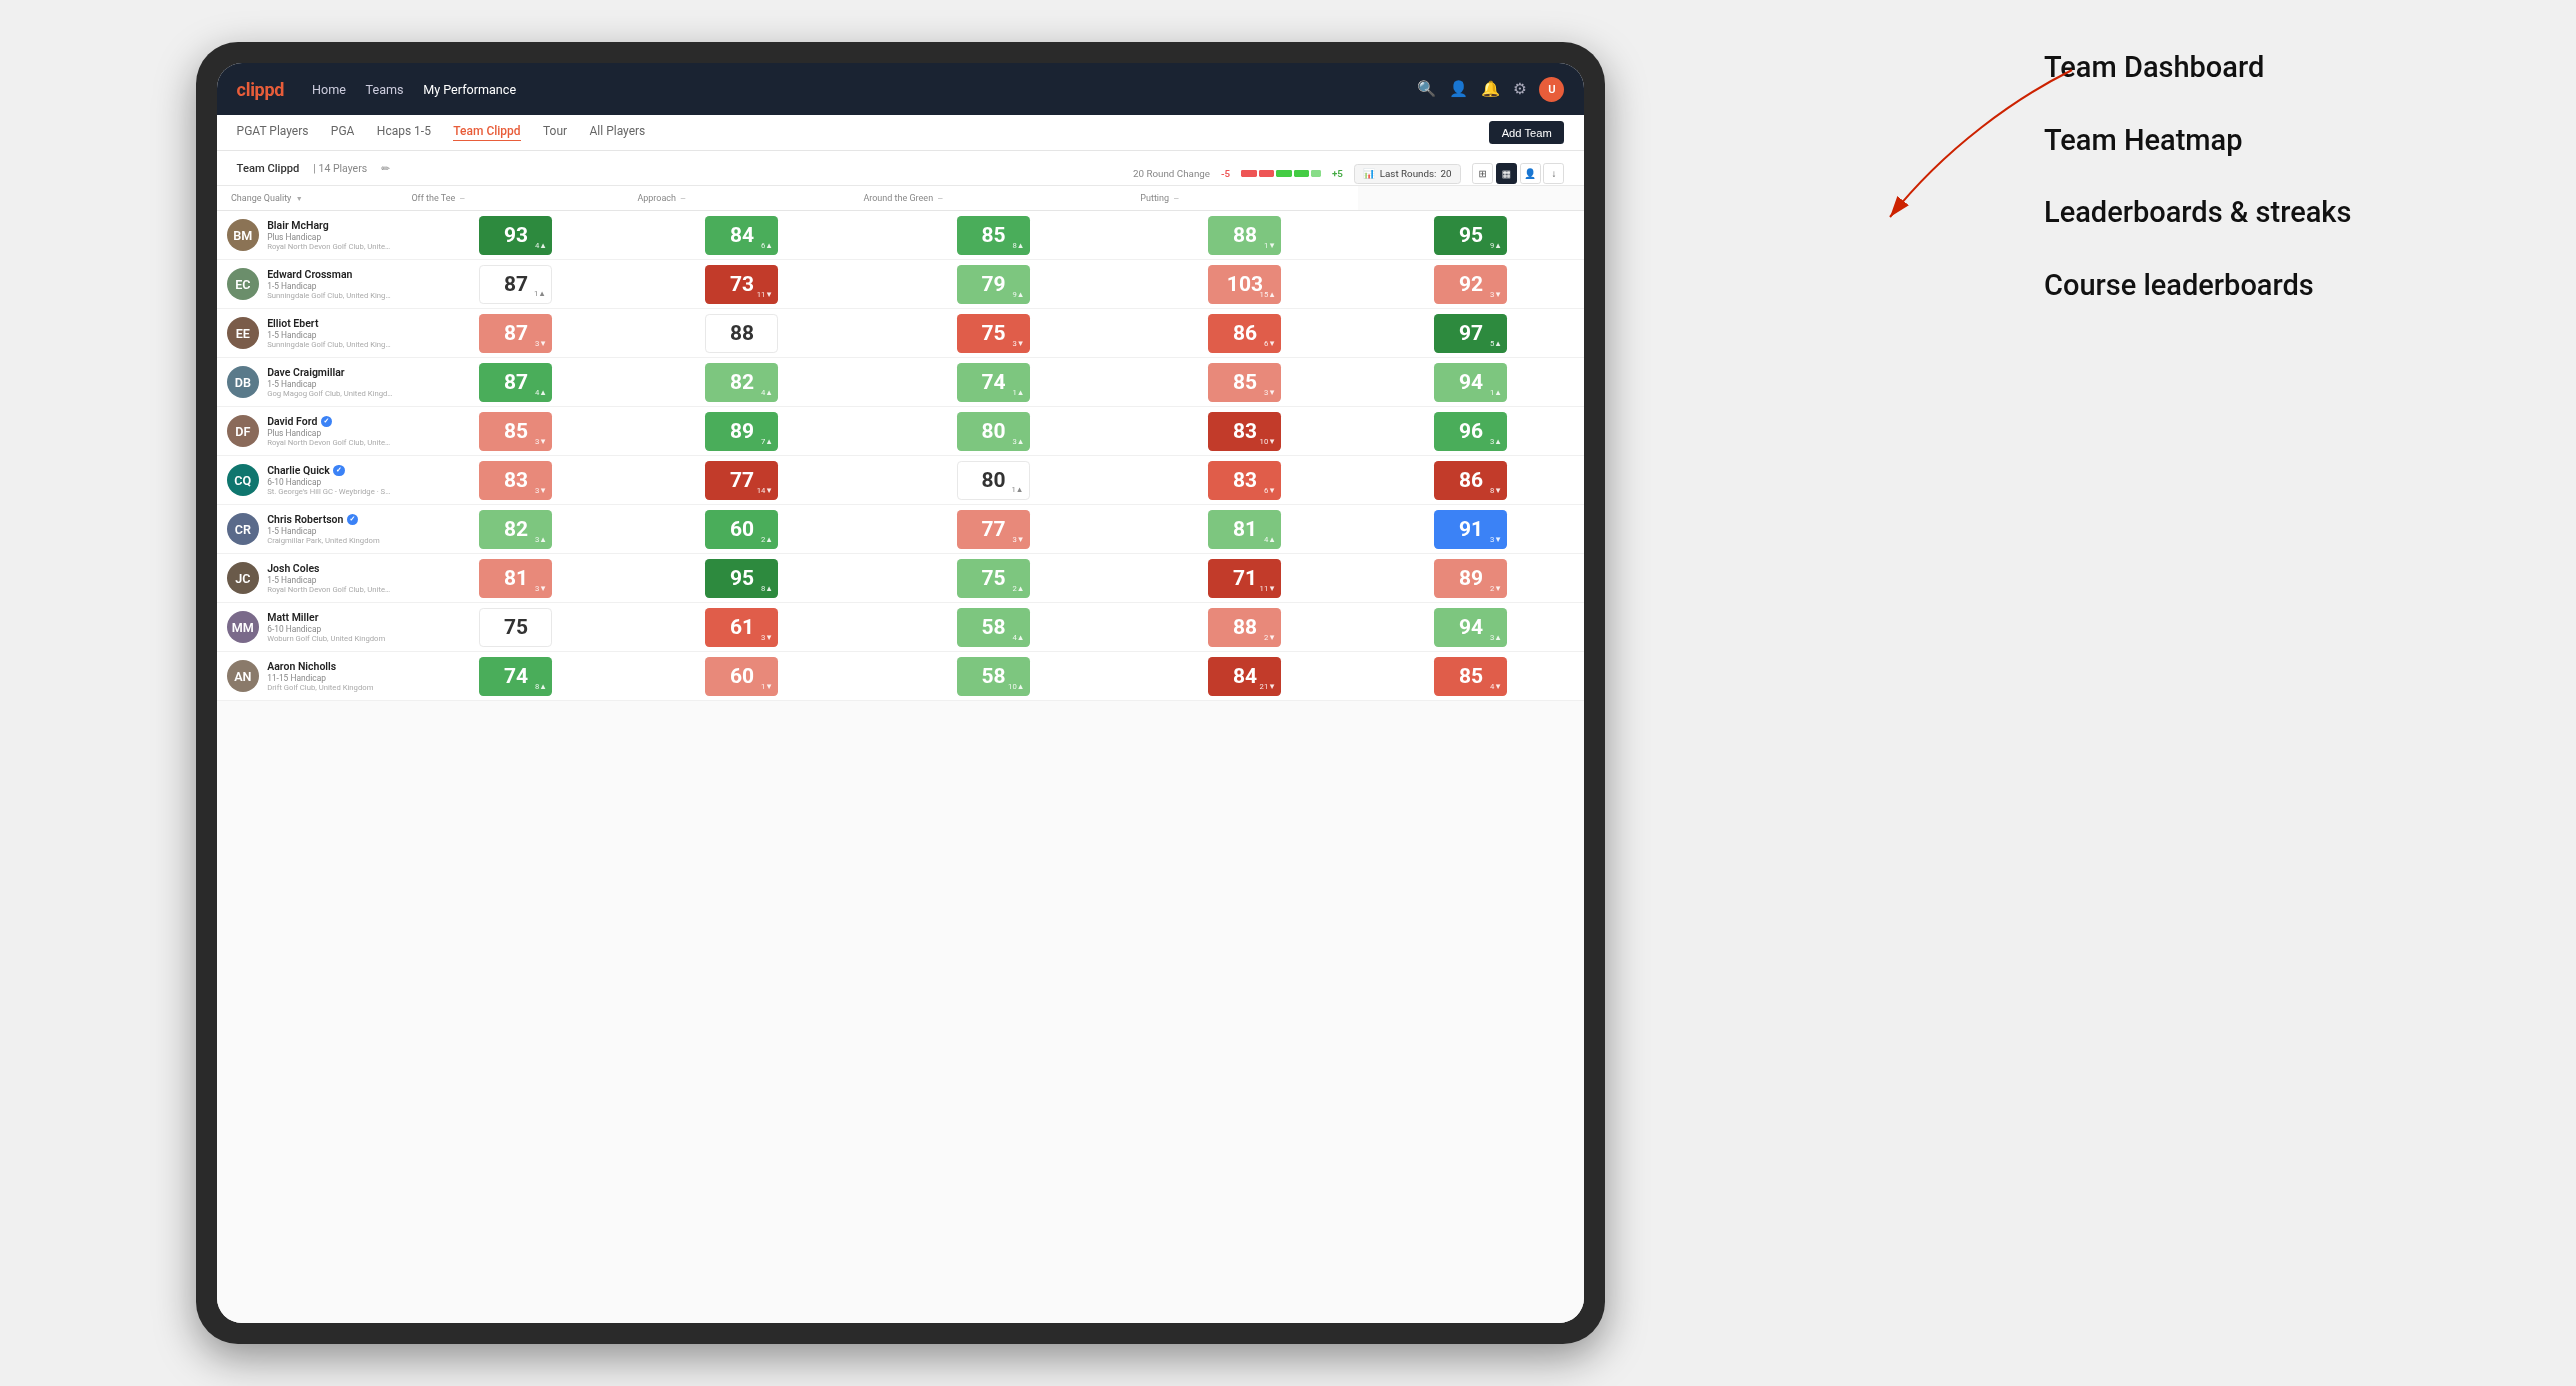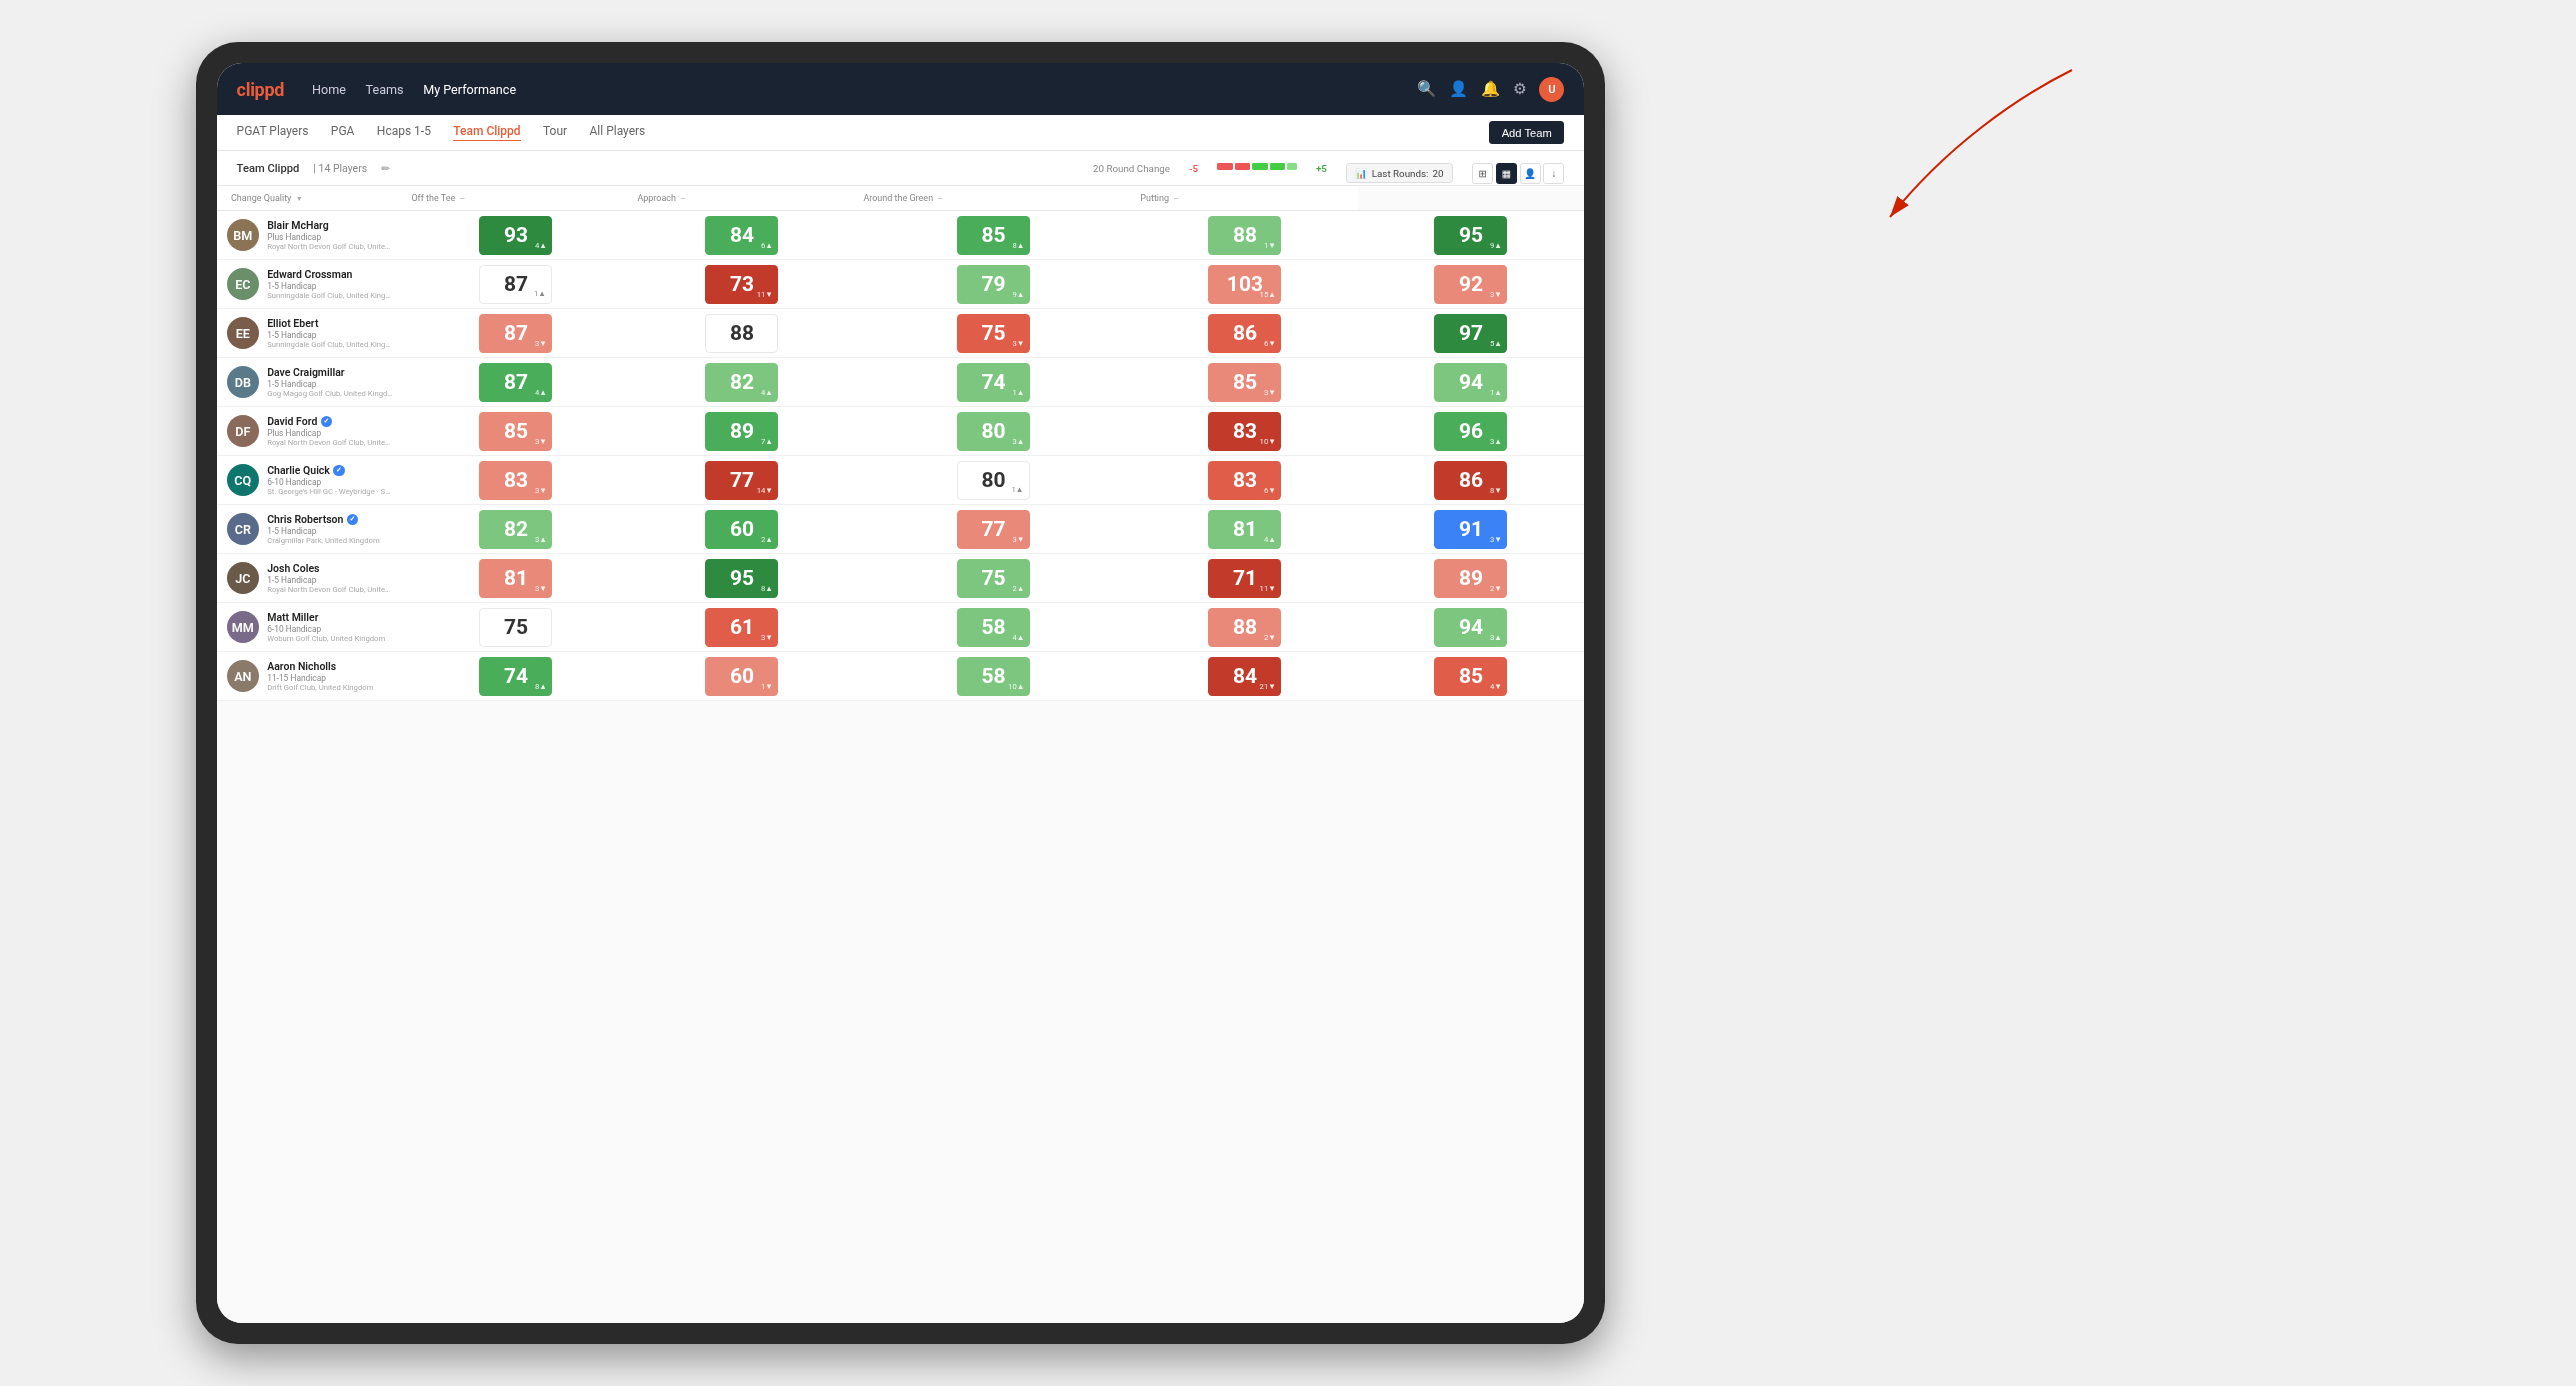--- a/index.html
+++ b/index.html
@@ -167,22 +167,22 @@
       font-size: 10.5px;
       color: #888;
     }
     .edit-icon {
       color: #888;
       font-size: 10.5px;
       cursor: pointer;
     }
     .round-change-section {
       display: flex;
-      align-items: flex-start;
-      gap: 19px;
+      align-items: center;
+      gap: 11px;
       margin-left: auto;
       margin-top: 11px;
     }
     .round-label {
       font-size: 9.8px;
       color: #888;
     }
     .round-negative {
       color: #e55;
       font-size: 9.8px;
@@ -767,20 +767,26 @@
                 </div></td>
             </tr>
           </tbody>
       </table>
     </div>
 
   </div>
 </div>
 
 <div class="annotation-area">
+  <div class="annotation-list">
+    <div class="annotation-item">Team Dashboard</div>
+    <div class="annotation-item">Team Heatmap</div>
+    <div class="annotation-item">Leaderboards &amp; streaks</div>
+    <div class="annotation-item">Course leaderboards</div>
+  </div>
 </div>
 
 <svg style="position:absolute; right:490px; top:63px; width:210px; height:175px; overflow:visible;" viewBox="0 0 300 250" width="210" height="175">
   <defs>
     <marker id="arrowhead" markerWidth="10" markerHeight="7" refX="10" refY="3.5" orient="auto">
       <polygon points="0 0, 10 3.5, 0 7" fill="#cc2200"></polygon>
     </marker>
   </defs>
   <path d="M 280,10 C 200,50 100,120 20,220" stroke="#cc2200" stroke-width="3" fill="none" marker-end="url(#arrowhead)"></path>
 </svg>

